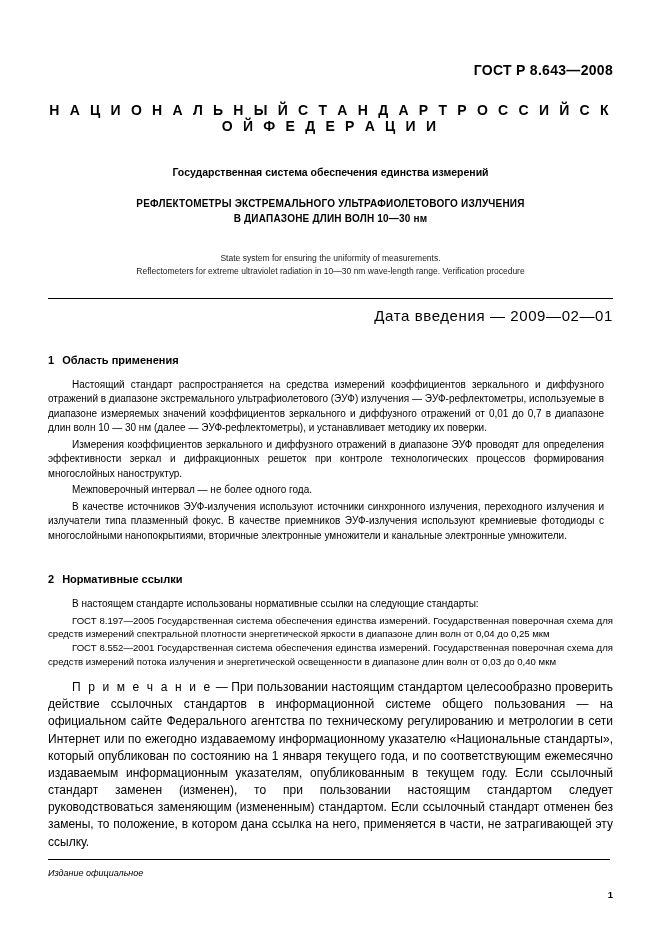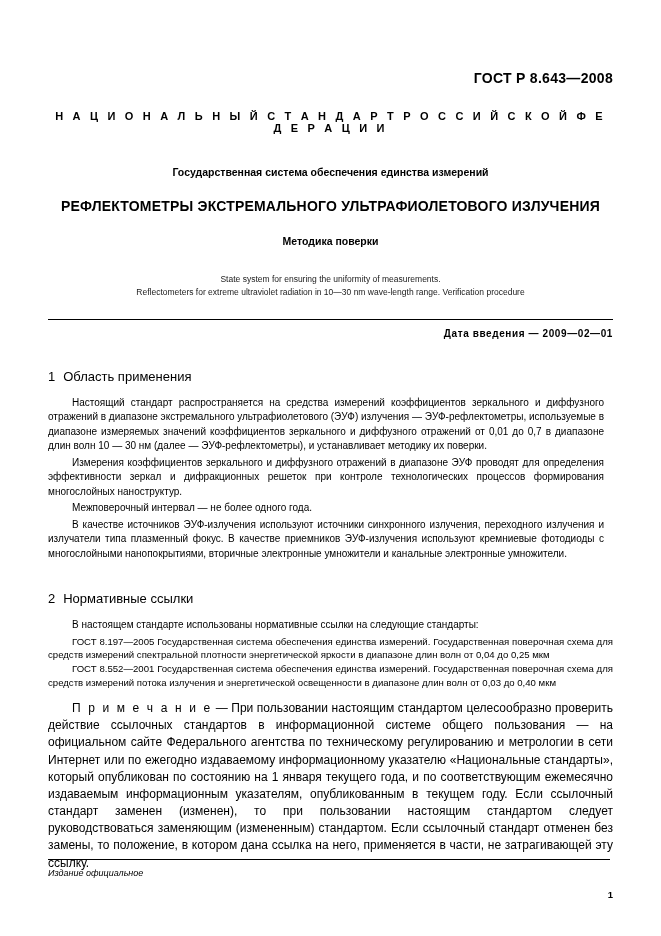--- a/index.html
+++ b/index.html
@@ -14,47 +14,47 @@
     color: #000000;
     position: relative;
     overflow: hidden;
   }
   .page {
     position: absolute;
     left: 0; top: 0;
     width: 661px;
     height: 936px;
     box-sizing: border-box;
-    padding: 8px 48px;
+    padding: 0 48px;
   }
   .gost-code {
     margin-top: 62px;
     text-align: right;
     font-size: 14px;
     font-weight: bold;
     letter-spacing: 0.3px;
   }
   .national-standard {
     margin-top: 24px;
     text-align: center;
-    font-size: 11px;
+    font-size: 14px;
     font-weight: bold;
     letter-spacing: 3.2px;
   }
   .title-block {
     margin-top: 32px;
     text-align: center;
   }
   .t-sys {
     font-size: 10.5px;
     font-weight: bold;
     margin-bottom: 18px;
   }
   .t-main {
-    font-size: 14px;
+    font-size: 10px;
     font-weight: bold;
     line-height: 1.5;
     letter-spacing: 0.2px;
   }
   .t-method {
     font-size: 10.5px;
     font-weight: bold;
     margin-top: 18px;
   }
   .t-eng {
@@ -64,27 +64,27 @@
     color: #1a1a1a;
   }
   .rule {
     margin-top: 20px;
     border: 0;
     border-top: 1px solid #000;
     height: 0;
   }
   .date-line {
     text-align: right;
-    font-size: 10px;
-    font-weight: bold;
+    font-size: 15px;
+    font-weight: normal;
     letter-spacing: 0.6px;
   }
   h2.sec {
-    font-size: 13px;
-    font-weight: normal;
+    font-size: 11px;
+    font-weight: bold;
     margin: 30px 0 12px 0;
   }
   h2.sec .num { margin-right: 8px; }
   p.body {
     font-size: 10px;
     line-height: 1.45;
     text-align: justify;
     margin: 0 9px 2px 0;
     text-indent: 24px;
   }
@@ -134,22 +134,22 @@
 <div class="page">
 
   <div class="gost-code">ГОСТ Р 8.643—2008</div>
 
   <div class="national-standard">Н А Ц И О Н А Л Ь Н Ы Й   С Т А Н Д А Р Т   Р О С С И Й С К О Й   Ф Е Д Е Р А Ц И И</div>
 
   <div class="title-block">
     <div class="t-sys">Государственная система обеспечения единства измерений</div>
     <div class="t-main">
       <div>РЕФЛЕКТОМЕТРЫ ЭКСТРЕМАЛЬНОГО УЛЬТРАФИОЛЕТОВОГО ИЗЛУЧЕНИЯ</div>
+      <div>В ДИАПАЗОНЕ ДЛИН ВОЛН 10—30 нм</div>
     </div>
-    <div class="t-method">Методика поверки</div>
     <div class="t-eng">
       <div>State system for ensuring the uniformity of measurements.</div>
       <div>Reflectometers for extreme ultraviolet radiation in 10—30 nm wave-length range. Verification procedure</div>
     </div>
   </div>
 
   <hr class="rule">
 
   <div class="date-line">Дата введения — 2009—02—01</div>
 

